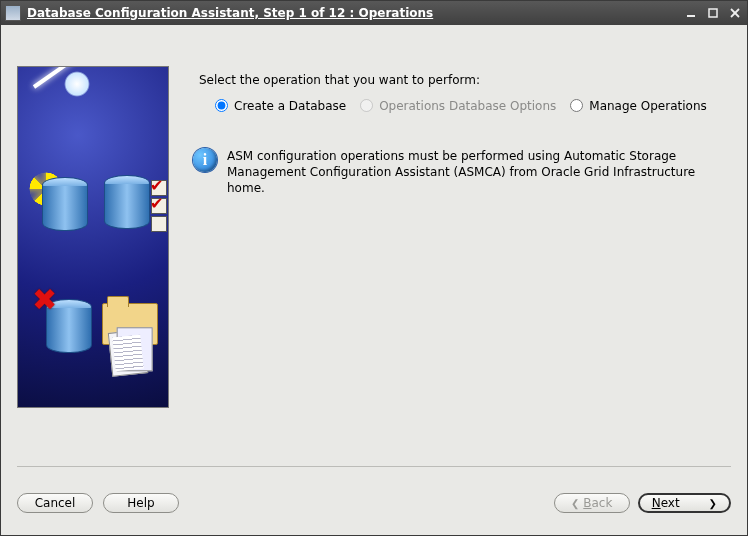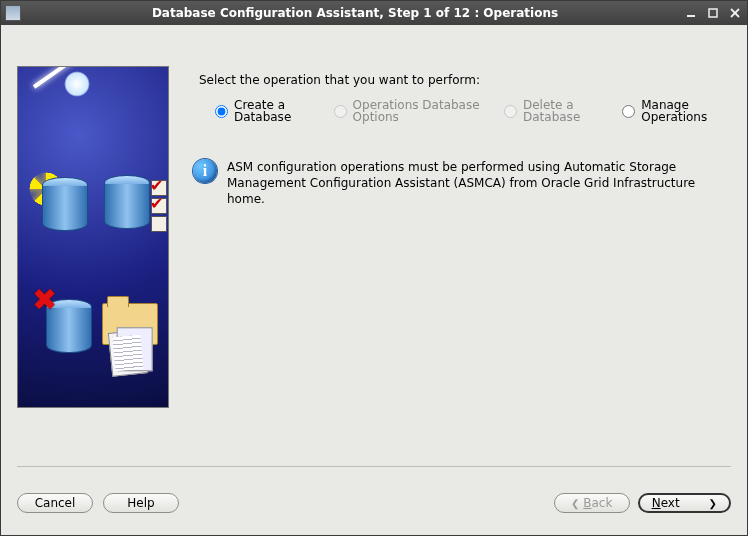--- a/index.html
+++ b/index.html
@@ -35,21 +35,22 @@
   .titlebar .app-icon {
     width: 16px;
     height: 16px;
     margin-right: 6px;
     background: linear-gradient(#9ab0c8,#cfd9e6);
     border: 1px solid #555;
     box-sizing: border-box;
   }
   .titlebar .title-text {
     flex: 1;
-    text-align: center;
+    text-align: left;
+    text-decoration: underline;
   }
   .titlebar .win-controls {
     display: flex;
     gap: 6px;
     align-items: center;
   }
   .titlebar .win-btn {
     width: 16px;
     height: 15px;
     display: flex;
@@ -279,24 +280,20 @@
           <label class="option">
             <input type="radio" name="op" checked="" style="">
             <span>Create a Database</span>
           </label>
 
           <label class="option disabled">
             <input type="radio" name="op" disabled="" style="">
             <span>Operations Database Options</span>
           </label>
 
-          <label class="option disabled">
-            <input type="radio" name="op" disabled="" style="">
-            <span>Delete a Database</span>
-          </label>
 
           <label class="option">
             <input type="radio" name="op" style="">
             <span>Manage Operations</span>
           </label>
 
         </div>
 
         <div class="info-row">
           <div class="info-icon">i</div>

